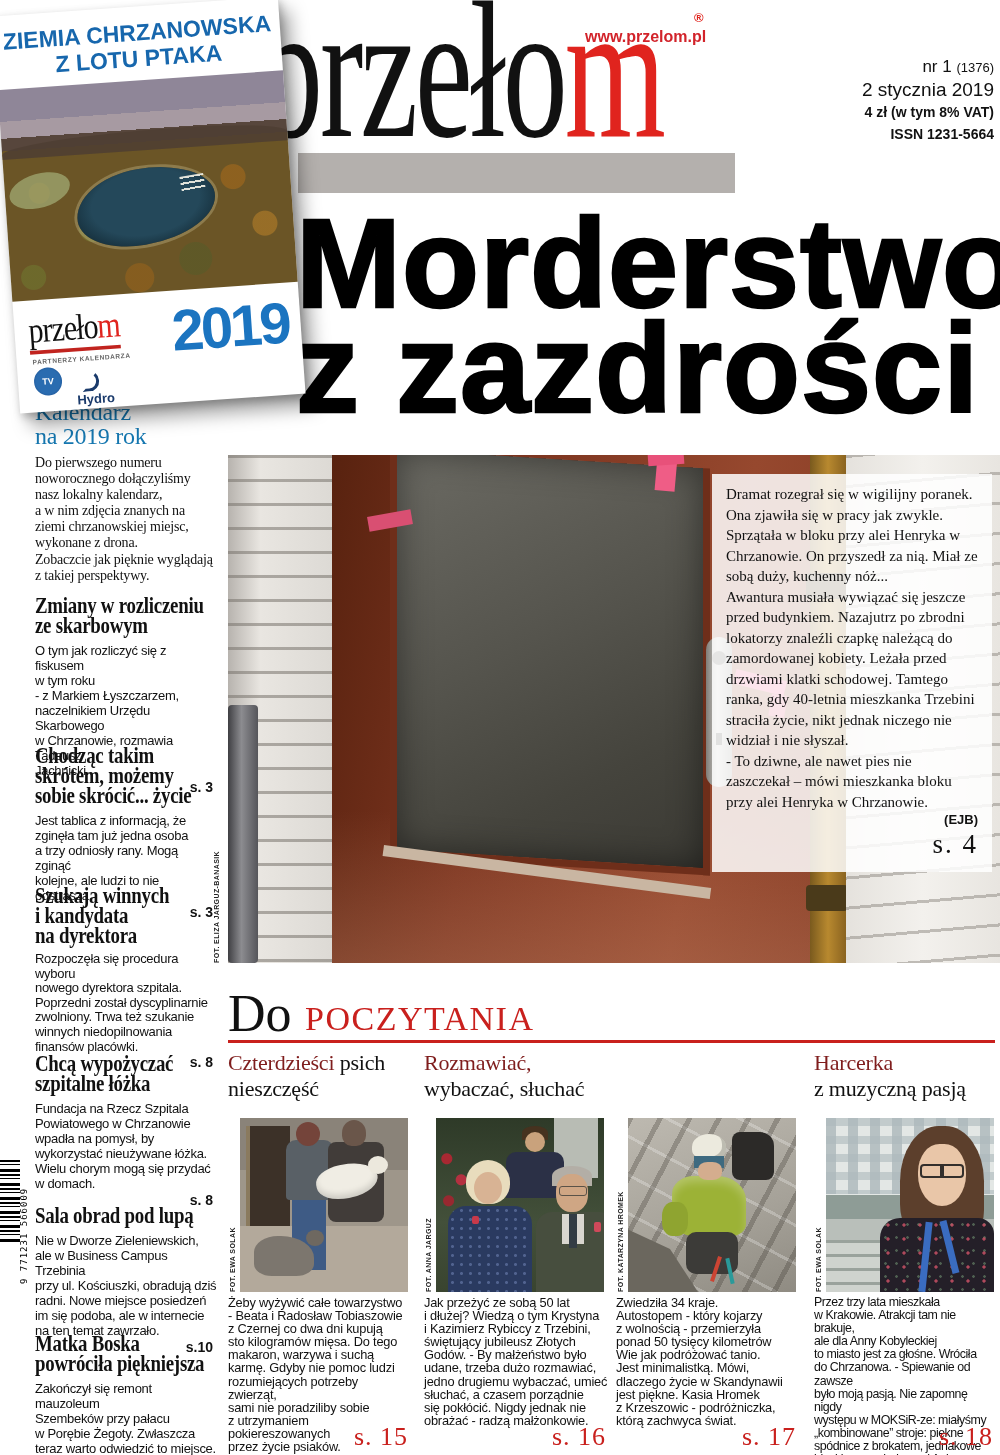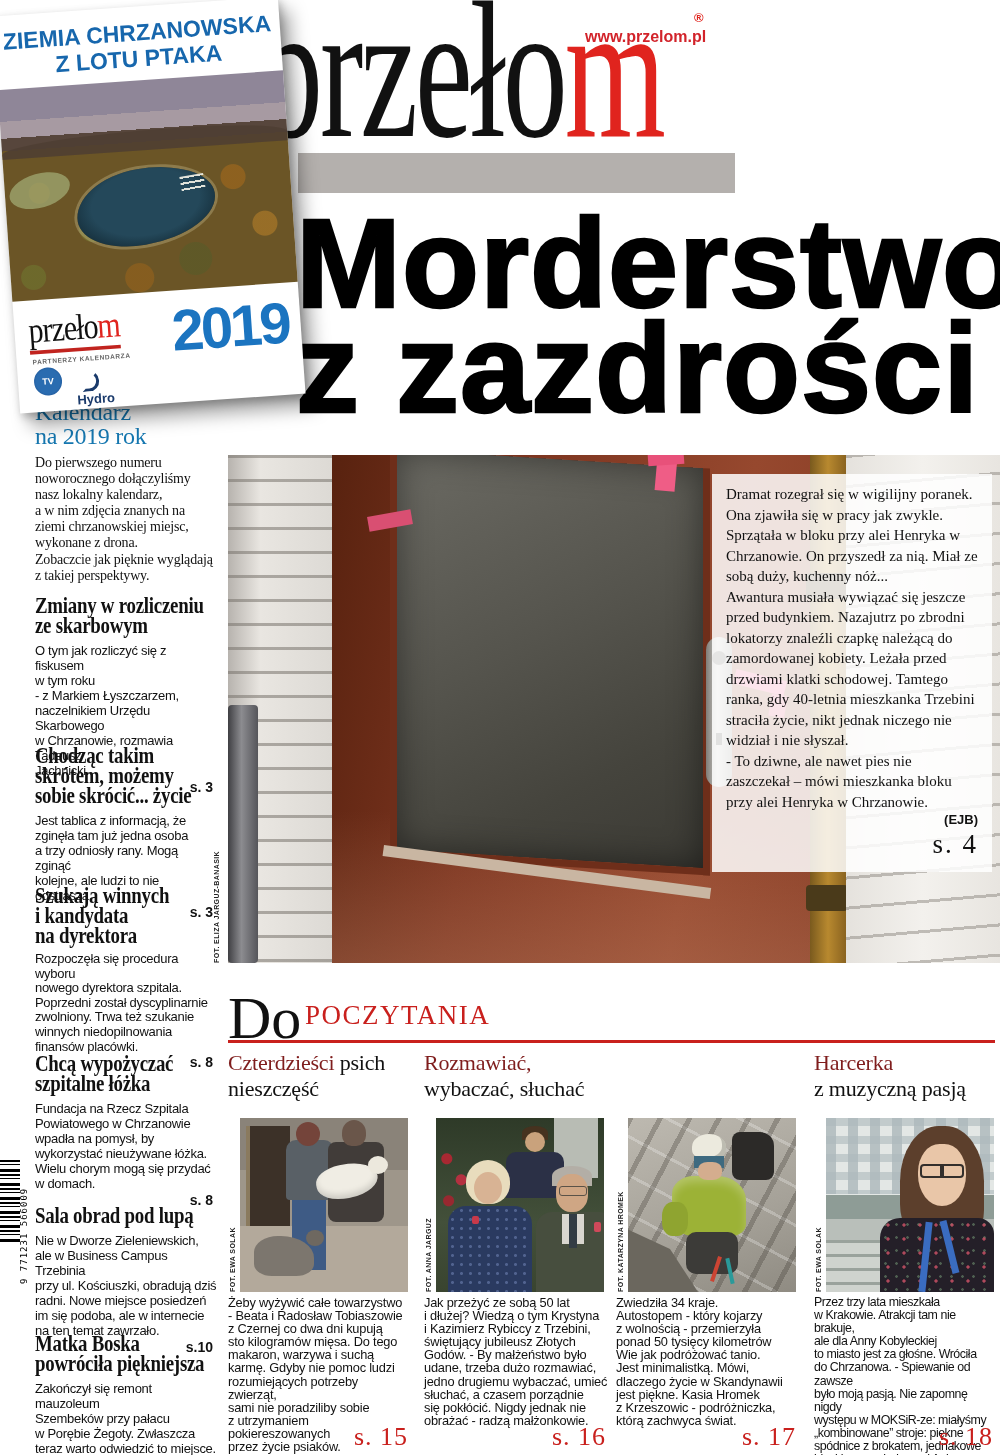--- a/index.html
+++ b/index.html
@@ -122,22 +122,22 @@
         margin-top:1px;padding-right:4px;}
 
   
   .barcode{left:0;top:1152px;width:32px;height:132px;background:#fff;}
   .bars{position:absolute;left:0;top:8px;width:20px;height:84px;background:
      repeating-linear-gradient(180deg,#000 0 2px,#fff 2px 4px,#000 4px 5px,#fff 5px 9px,#000 9px 12px,#fff 12px 14px);}
   .bnum{position:absolute;left:19px;top:0;height:132px;writing-mode:vertical-rl;transform:rotate(180deg);
      font-family:"DejaVu Sans Mono",monospace;font-size:9px;letter-spacing:1px;color:#000;}
 
   
-  .do-word{left:228px;top:988px;font-size:60px;line-height:1;}
-  .do-rest{left:305px;top:1000px;font-size:27px;letter-spacing:1.5px;color:#c9201d;}
+  .do-word{left:228px;top:988px;font-size:52px;line-height:1;}
+  .do-rest{left:305px;top:1000px;font-size:34px;letter-spacing:1.5px;color:#c9201d;}
   .rule{left:228px;top:1040px;width:767px;height:2.5px;background:#c9201d;}
   .col{top:1050px;height:402px;}
   .col-title{font-size:22px;line-height:26px;letter-spacing:-0.2px;}
   .t-red{color:#7f1d1d;}
   .col-photo{position:absolute;top:68px;left:12px;width:168px;height:174px;overflow:hidden;background:#cfccc6;}
   .col-photo div{position:absolute;}
   .col-credit{position:absolute;top:68px;left:1px;height:174px;}
   .col-body{position:absolute;top:246px;left:0;width:100%;font-family:"Liberation Sans",sans-serif;
      font-size:12.8px;line-height:13.1px;letter-spacing:-0.2px;}
   .col-body.cond{font-size:12.4px;letter-spacing:-0.45px;}
@@ -221,20 +221,26 @@
 <body>
 
 <div class="page">
 
   <div class="abs gray-band"></div>
 
   <div class="abs logo"><span>przeło</span><span class="red">m</span></div>
   <div class="abs reg sans">®</div>
   <div class="abs website sans">www.przelom.pl</div>
 
+  <div class="abs issue sans">
+    <div><span>nr 1 </span><span class="small">(1376)</span></div>
+    <div class="date">2 stycznia 2019</div>
+    <div class="bold">4 zł (w tym 8% VAT)</div>
+    <div class="bold">ISSN 1231-5664</div>
+  </div>
 
   <div class="abs calendar">
     <div class="cal-title sans pre">ZIEMIA CHRZANOWSKA
 Z LOTU PTAKA</div>
     <div class="cal-photo">
       <div class="cp-hill"></div>
       <div class="cp-tex"></div>
       <div class="cp-field"></div>
       <div class="cp-lake"></div>
       <div class="cp-pier"></div>

